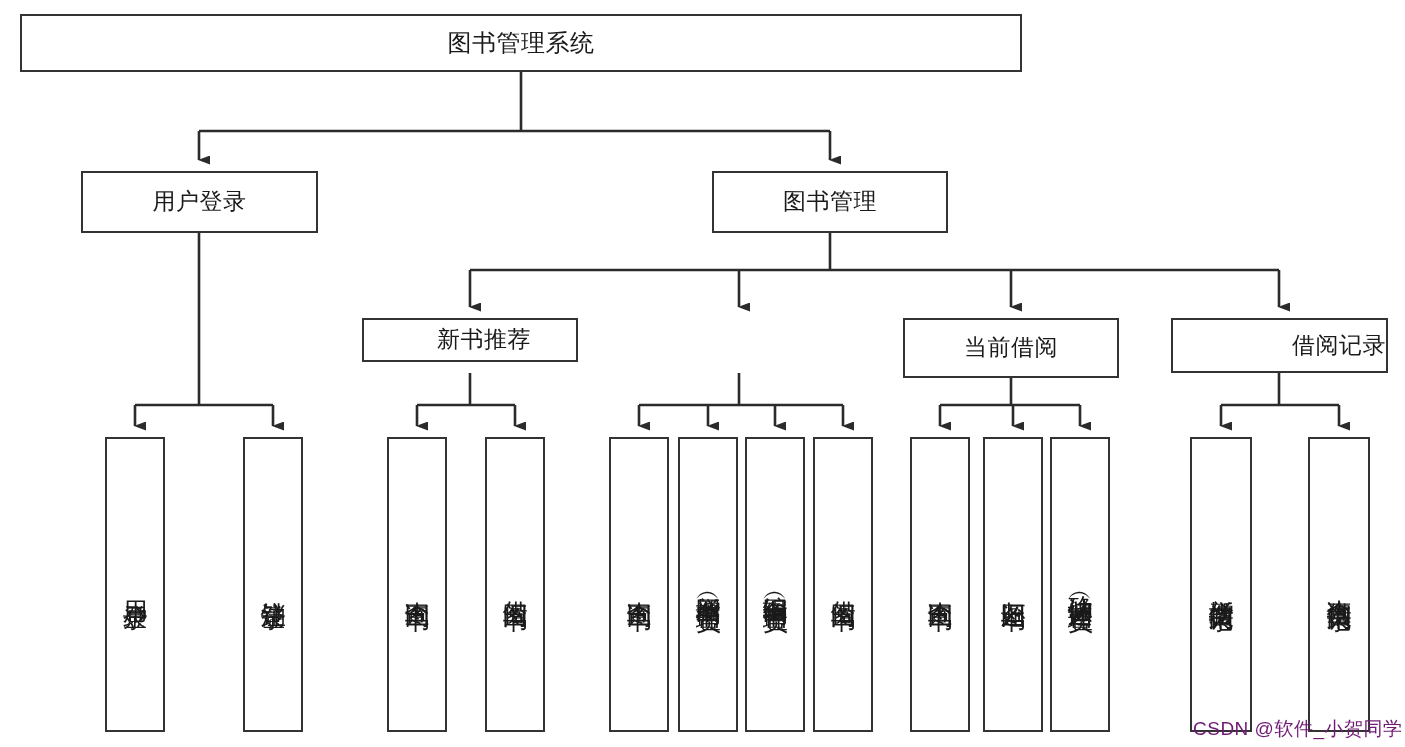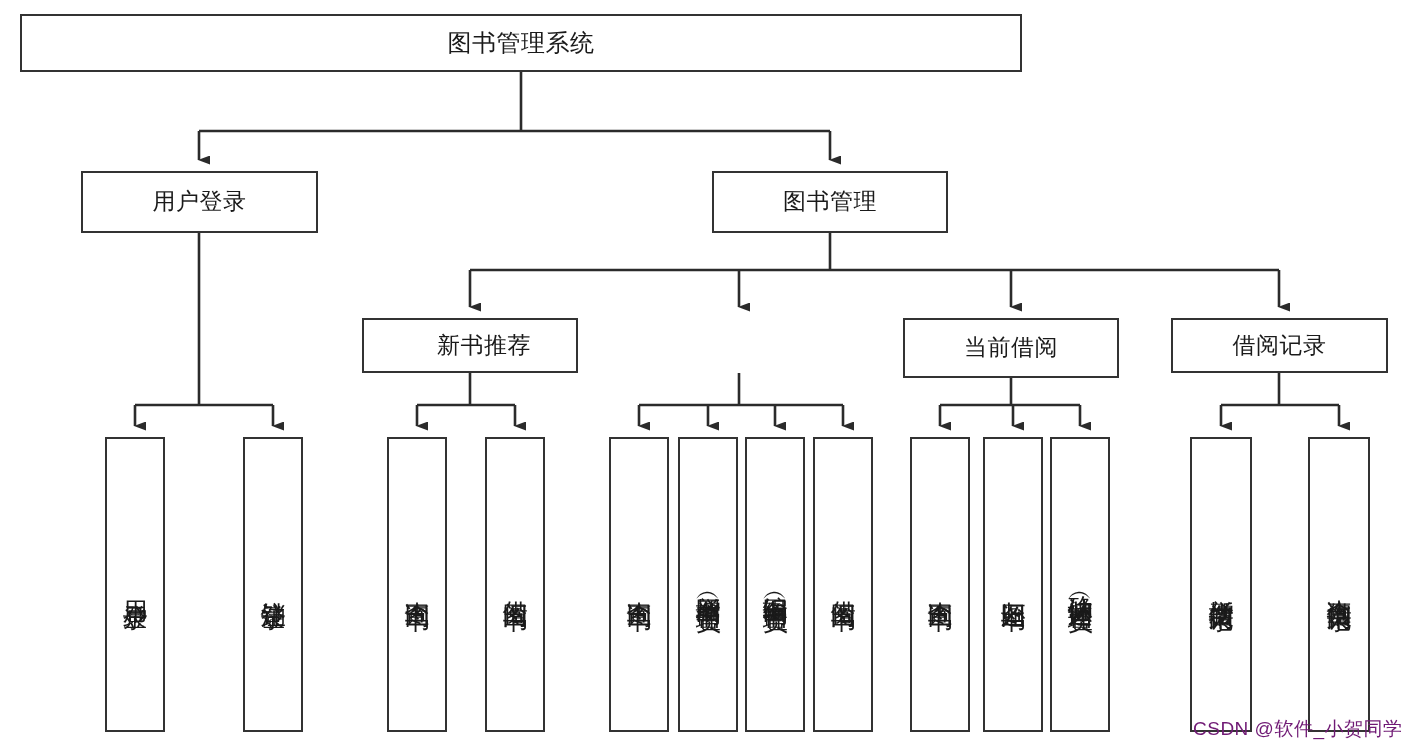--- a/index.html
+++ b/index.html
@@ -126,27 +126,27 @@
     <span class="node-label">图书管理系统</span>
   </div>
 
   <div class="node horiz" style="left:81px; top:171px; width:237px; height:62px;">
     <span class="node-label">用户登录</span>
   </div>
   <div class="node horiz" style="left:712px; top:171px; width:236px; height:62px;">
     <span class="node-label">图书管理</span>
   </div>
 
-  <div class="node horiz" style="left:362px; top:318px; width:216px; height:55px;padding-left:28px;">
+  <div class="node horiz" style="left:362px; top:318px; width:216px; height:44px;padding-left:28px;">
     <span class="node-label">新书推荐</span>
   </div>
   <div class="node horiz" style="left:903px; top:318px; width:216px; height:60px;">
     <span class="node-label">当前借阅</span>
   </div>
-  <div class="node horiz" style="left:1171px; top:318px; width:217px; height:55px;">
+  <div class="node horiz" style="left:1171px; top:318px; width:217px; height:55px;justify-content:flex-end;">
     <span class="node-label">借阅记录</span>
   </div>
 
   <div class="node vert" style="left:105px; top:437px; width:60px; height:295px;">
     <span class="node-label">用户登录</span>
   </div>
   <div class="node vert" style="left:243px; top:437px; width:60px; height:295px;">
     <span class="node-label">注销登录</span>
   </div>
   <div class="node vert" style="left:387px; top:437px; width:60px; height:295px;">

